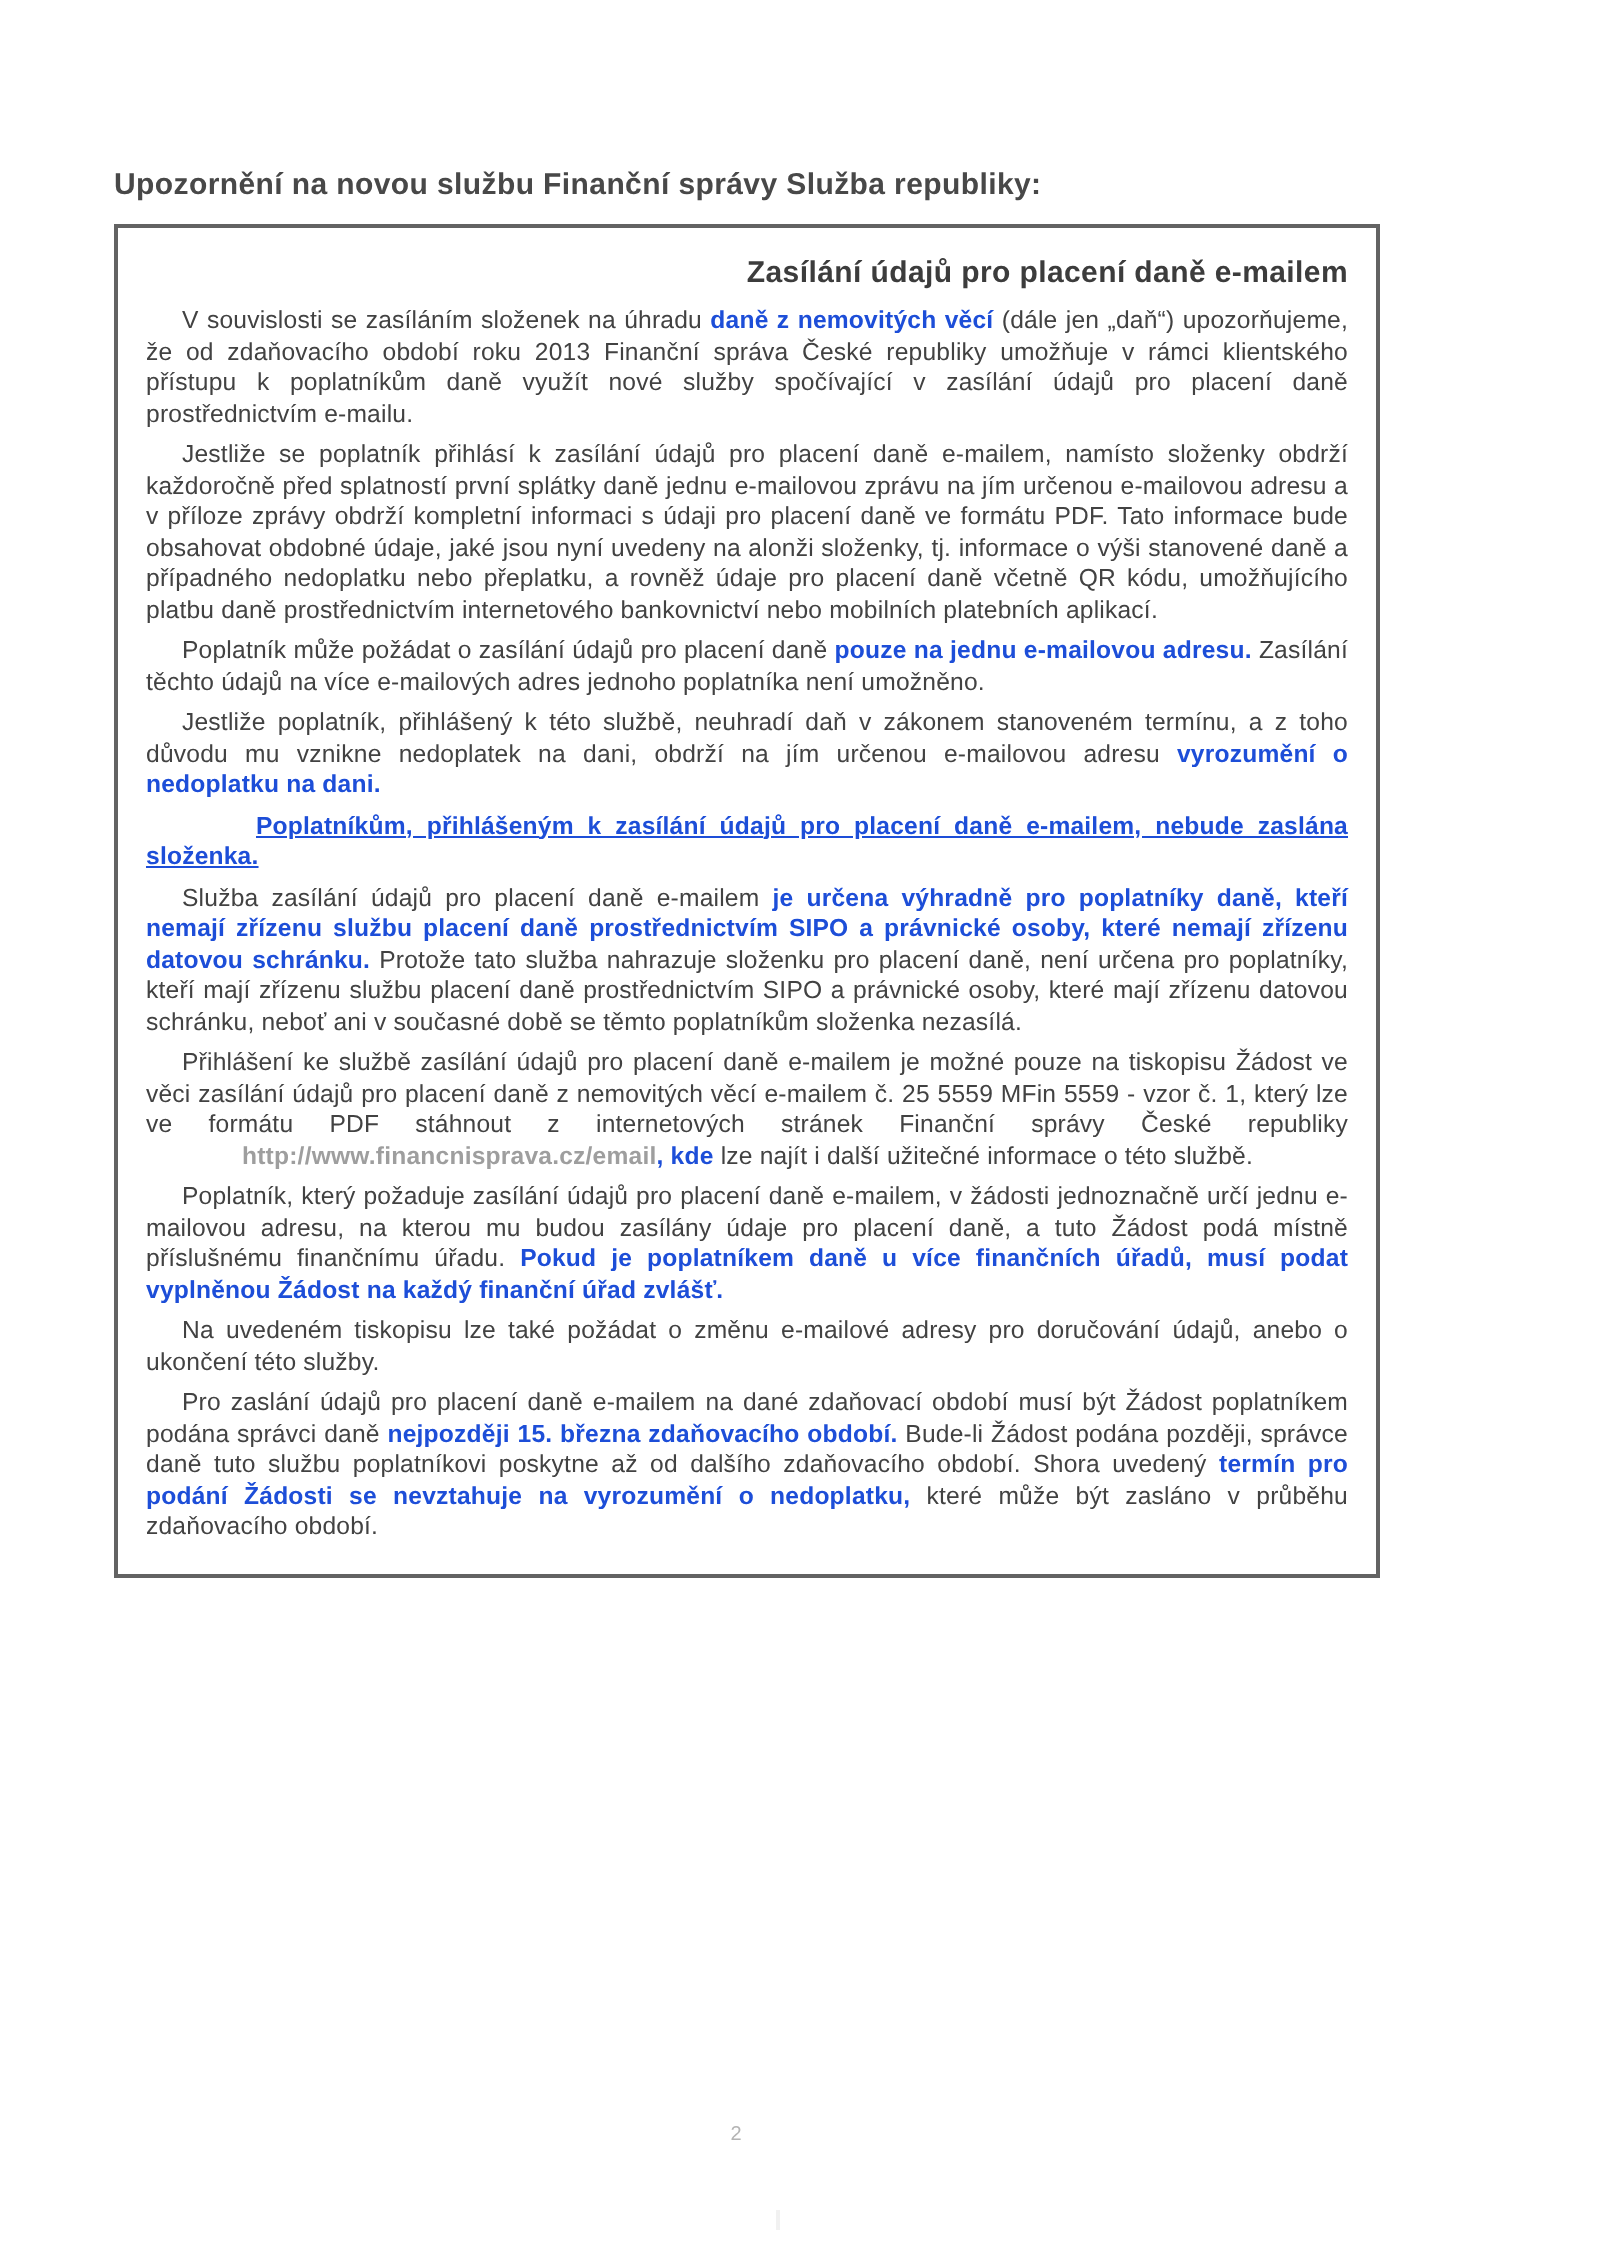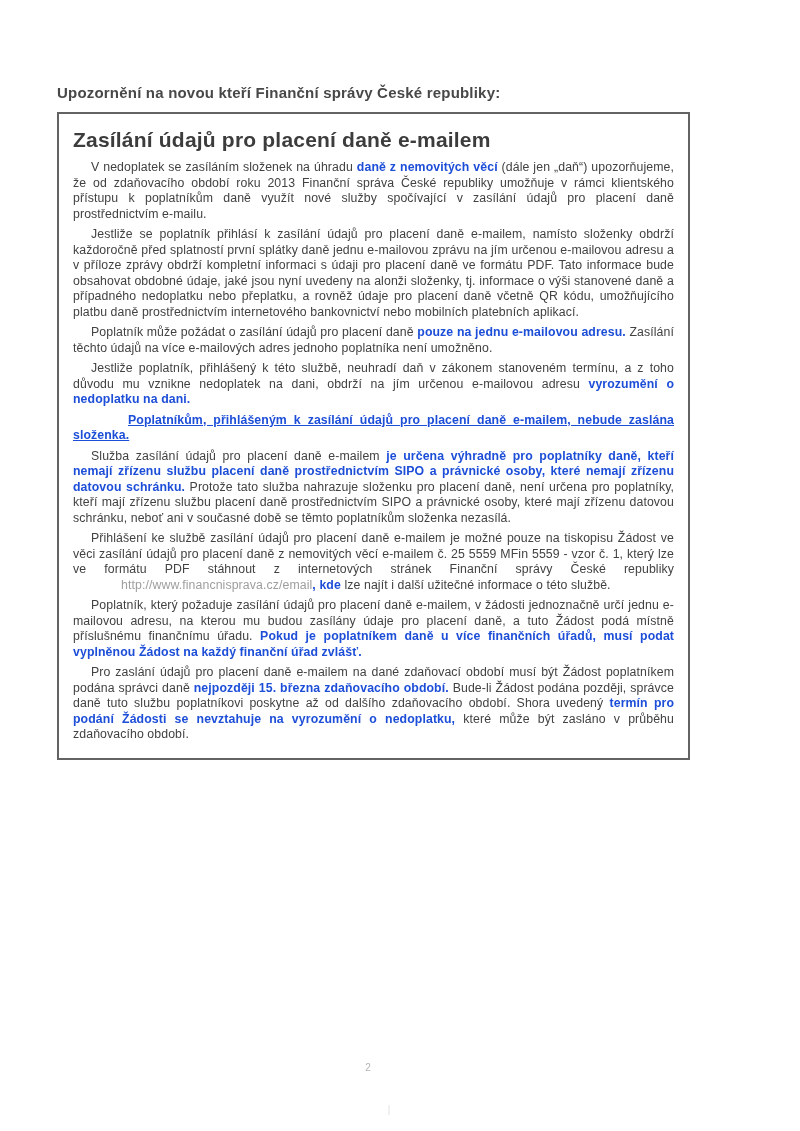--- a/index.html
+++ b/index.html
@@ -31,22 +31,22 @@
     top: 112px;
     left: 57px;
     width: 633px;
     min-height: 640px;
     box-sizing: border-box;
     border: 2px solid #636363;
     padding: 8px 14px 10px 14px;
   }
   .notice-heading {
     margin: 6px 0 8px 0;
-    text-align: left;
-    font-size: 21px;
+    text-align: right;
+    font-size: 15px;
     font-weight: bold;
     color: #3c3c3c;
     letter-spacing: 0.2px;
   }
   .para {
     margin: 5px 0;
     font-size: 12.3px;
     line-height: 15.5px;
     text-align: justify;
     text-indent: 18px;
@@ -55,21 +55,21 @@
   }
   .para .b {
     font-weight: bold;
     color: #1d4ed8;
   }
   .para .u {
     text-decoration: underline;
     margin-left: 37px;
   }
   .para .link {
-    font-weight: normal;
+    font-weight: bold;
     padding-left: 48px;
   }
   .page-number {
     position: absolute;
     top: 1062px;
     left: 360px;
     width: 16px;
     text-align: center;
     font-size: 10px;
     color: #b4b4b4;
@@ -81,33 +81,34 @@
     width: 2px;
     height: 10px;
     background: #f1f1f1;
   }
 </style>
 </head>
 <body>
 
 <div class="page">
 
-  <h1 class="doc-title">Upozornění na novou kteří Finanční správy České republiky:</h1>
+  <h1 class="doc-title">Upozornění na novou službu Finanční správy Služba republiky:</h1>
 
   <div class="notice-box">
     <h2 class="notice-heading">Zasílání údajů pro placení daně e-mailem</h2>
     <div id="notice-body">
-        <p class="para"><span>V nedoplatek se zasíláním složenek na úhradu </span><span class="b">daně z nemovitých věcí</span><span> (dále jen „daň“) upozorňujeme, že od zdaňovacího období roku 2013 Finanční správa České republiky umožňuje v rámci klientského přístupu k poplatníkům daně využít nové služby spočívající v zasílání údajů pro placení daně prostřednictvím e-mailu.</span></p>
+        <p class="para"><span>V souvislosti se zasíláním složenek na úhradu </span><span class="b">daně z nemovitých věcí</span><span> (dále jen „daň“) upozorňujeme, že od zdaňovacího období roku 2013 Finanční správa České republiky umožňuje v rámci klientského přístupu k poplatníkům daně využít nové služby spočívající v zasílání údajů pro placení daně prostřednictvím e-mailu.</span></p>
         <p class="para"><span>Jestliže se poplatník přihlásí k zasílání údajů pro placení daně e-mailem, namísto složenky obdrží každoročně před splatností první splátky daně jednu e-mailovou zprávu na jím určenou e-mailovou adresu a v příloze zprávy obdrží kompletní informaci s údaji pro placení daně ve formátu PDF. Tato informace bude obsahovat obdobné údaje, jaké jsou nyní uvedeny na alonži složenky, tj. informace o výši stanovené daně a případného nedoplatku nebo přeplatku, a rovněž údaje pro placení daně včetně QR kódu, umožňujícího platbu daně prostřednictvím internetového bankovnictví nebo mobilních platebních aplikací.</span></p>
         <p class="para"><span>Poplatník může požádat o zasílání údajů pro placení daně </span><span class="b">pouze na jednu e-mailovou adresu.</span><span> Zasílání těchto údajů na více e-mailových adres jednoho poplatníka není umožněno.</span></p>
         <p class="para"><span>Jestliže poplatník, přihlášený k této službě, neuhradí daň v zákonem stanoveném termínu, a z toho důvodu mu vznikne nedoplatek na dani, obdrží na jím určenou e-mailovou adresu </span><span class="b">vyrozumění o nedoplatku na dani.</span></p>
         <p class="para"><span class="b u">Poplatníkům, přihlášeným k zasílání údajů pro placení daně e-mailem, nebude zaslána složenka.</span></p>
         <p class="para"><span>Služba zasílání údajů pro placení daně e-mailem </span><span class="b">je určena výhradně pro poplatníky daně, kteří nemají zřízenu službu placení daně prostřednictvím SIPO a právnické osoby, které nemají zřízenu datovou schránku.</span><span> Protože tato služba nahrazuje složenku pro placení daně, není určena pro poplatníky, kteří mají zřízenu službu placení daně prostřednictvím SIPO a právnické osoby, které mají zřízenu datovou schránku, neboť ani v současné době se těmto poplatníkům složenka nezasílá.</span></p>
         <p class="para"><span>Přihlášení ke službě zasílání údajů pro placení daně e-mailem je možné pouze na tiskopisu Žádost ve věci zasílání údajů pro placení daně z nemovitých věcí e-mailem č. 25 5559 MFin 5559 - vzor č. 1, který lze ve formátu PDF stáhnout z internetových stránek Finanční správy České republiky </span><span class="link" style="color: rgb(158, 158, 158);">http://www.financnisprava.cz/email</span><span class="b">, kde</span><span> lze najít i další užitečné informace o této službě.</span></p>
         <p class="para"><span>Poplatník, který požaduje zasílání údajů pro placení daně e-mailem, v žádosti jednoznačně určí jednu e-mailovou adresu, na kterou mu budou zasílány údaje pro placení daně, a tuto Žádost podá místně příslušnému finančnímu úřadu. </span><span class="b">Pokud je poplatníkem daně u více finančních úřadů, musí podat vyplněnou Žádost na každý finanční úřad zvlášť.</span></p>
+        <p class="para"><span>Na uvedeném tiskopisu lze také požádat o změnu e-mailové adresy pro doručování údajů, anebo o ukončení této služby.</span></p>
         <p class="para"><span>Pro zaslání údajů pro placení daně e-mailem na dané zdaňovací období musí být Žádost poplatníkem podána správci daně </span><span class="b">nejpozději 15. března zdaňovacího období.</span><span> Bude-li Žádost podána později, správce daně tuto službu poplatníkovi poskytne až od dalšího zdaňovacího období. Shora uvedený </span><span class="b">termín pro podání Žádosti se nevztahuje na vyrozumění o nedoplatku,</span><span> které může být zasláno v průběhu zdaňovacího období.</span></p>
       </div>
   </div>
 
   <div class="page-number">2</div>
 
   <div class="scan-artifact"></div>
 
 </div>
 

